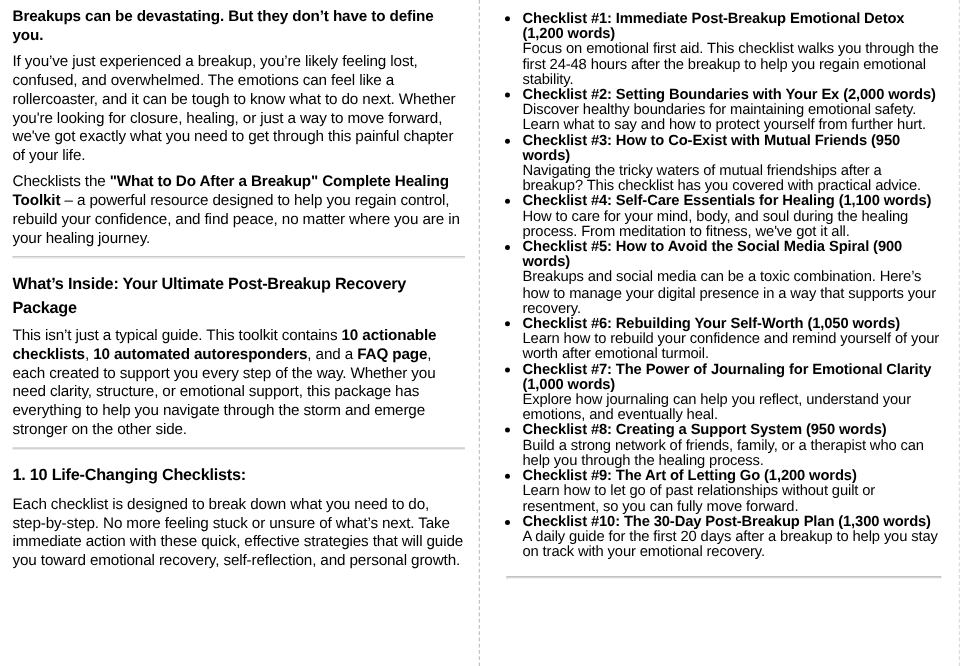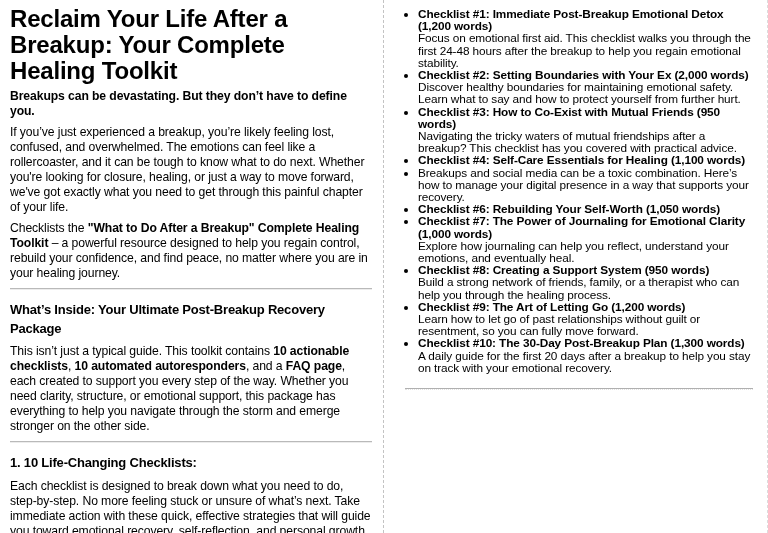--- a/index.html
+++ b/index.html
@@ -51,21 +51,20 @@
     border-top: 1px solid #b0b0b0; border-bottom: 1px dotted #e2e2e2;
     margin: 14px 2px 0 11px;
   }
 </style>
 </head>
 <body>
 
 <div class="page">
 
   <div class="col-left">
-    <h1>Reclaim Your Life After a Breakup: Your Complete Healing Toolkit</h1>
 
     <p class="lead"><b>Breakups can be devastating. But they don’t have to define you.</b></p>
 
     <p>If you’ve just experienced a breakup, you’re likely feeling lost, confused, and overwhelmed. The emotions can feel like a rollercoaster, and it can be tough to know what to do next. Whether you're looking for closure, healing, or just a way to move forward, we've got exactly what you need to get through this painful chapter of your life.</p>
 
     <p><span>Checklists the </span><b>"What to Do After a Breakup" Complete Healing Toolkit</b><span> – a powerful resource designed to help you regain control, rebuild your confidence, and find peace, no matter where you are in your healing journey.</span></p>
 
     <hr class="rule">
 
     <h2>What’s Inside: Your Ultimate Post-Breakup Recovery Package</h2>
@@ -88,26 +87,29 @@
       <li>
           <span class="li-title">Checklist #2: Setting Boundaries with Your Ex (2,000 words)</span>
           <span class="li-desc">Discover healthy boundaries for maintaining emotional safety. Learn what to say and how to protect yourself from further hurt.</span>
         </li>
       <li>
           <span class="li-title">Checklist #3: How to Co-Exist with Mutual Friends (950 words)</span>
           <span class="li-desc">Navigating the tricky waters of mutual friendships after a breakup? This checklist has you covered with practical advice.</span>
         </li>
       <li>
           <span class="li-title">Checklist #4: Self-Care Essentials for Healing (1,100 words)</span>
+          <span class="li-desc">How to care for your mind, body, and soul during the healing process. From meditation to fitness, we've got it all.</span>
         </li>
       <li>
+          <span class="li-title">Checklist #5: How to Avoid the Social Media Spiral (900 words)</span>
           <span class="li-desc">Breakups and social media can be a toxic combination. Here’s how to manage your digital presence in a way that supports your recovery.</span>
         </li>
       <li>
           <span class="li-title">Checklist #6: Rebuilding Your Self-Worth (1,050 words)</span>
+          <span class="li-desc">Learn how to rebuild your confidence and remind yourself of your worth after emotional turmoil.</span>
         </li>
       <li>
           <span class="li-title">Checklist #7: The Power of Journaling for Emotional Clarity (1,000 words)</span>
           <span class="li-desc">Explore how journaling can help you reflect, understand your emotions, and eventually heal.</span>
         </li>
       <li>
           <span class="li-title">Checklist #8: Creating a Support System (950 words)</span>
           <span class="li-desc">Build a strong network of friends, family, or a therapist who can help you through the healing process.</span>
         </li>
       <li>

